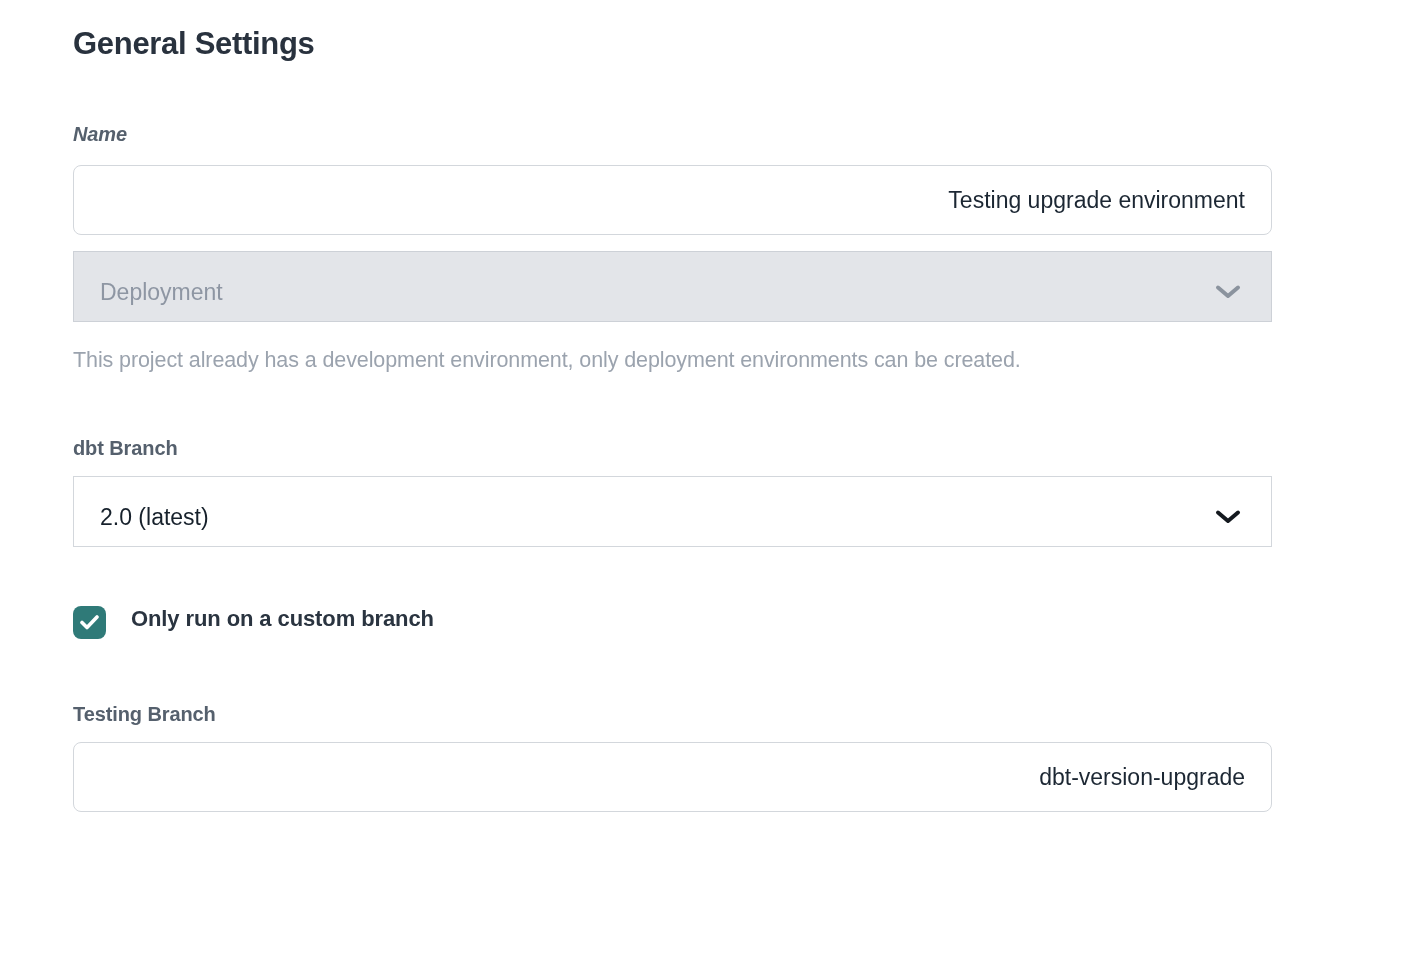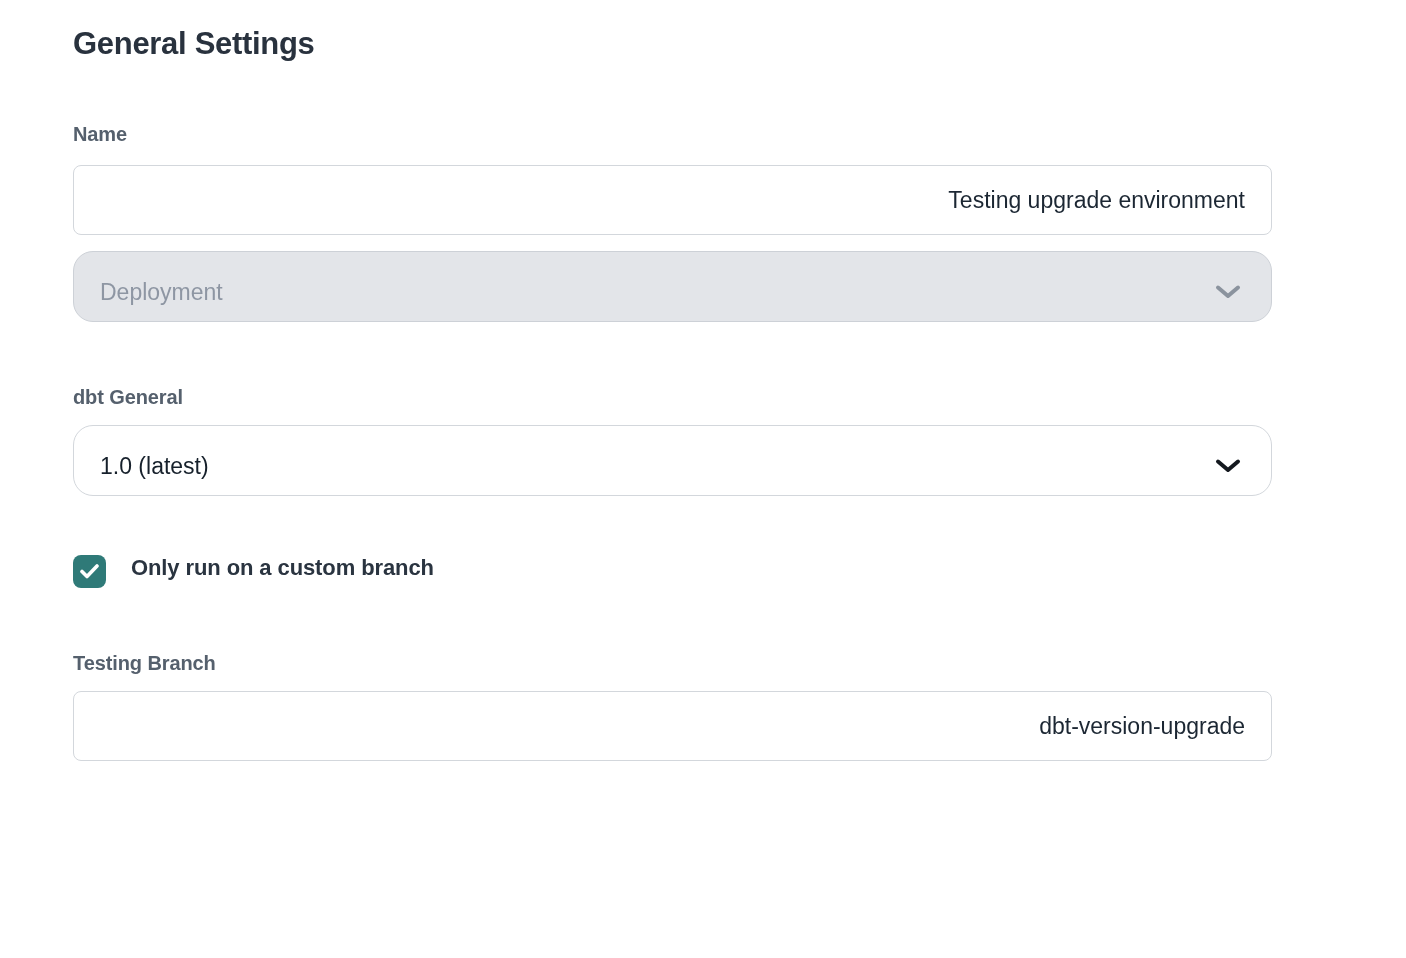--- a/index.html
+++ b/index.html
@@ -45,21 +45,21 @@
     color: #1c2733;
     outline: none;
   }
   .select-box {
     display: flex;
     align-items: center;
     justify-content: space-between;
     width: 100%;
     height: 71px;
     border: 1px solid #d3d7dc;
-    border-radius: 20px;
+    border-radius: 0;
     background: #ffffff;
     padding: 12px 30px 0 26px;
     font-size: 23px;
     color: #16202b;
     cursor: pointer;
   }
   .select-box.disabled {
     background: #e3e5e9;
     border-color: #cdd1d7;
     color: #8e96a3;
@@ -88,21 +88,21 @@
     flex: 0 0 auto;
   }
   .checkbox-label {
     font-size: 22px;
     font-weight: 700;
     color: #2a3440;
     letter-spacing: -0.1px;
     cursor: pointer;
   }
   
-  .mt-title-to-name   { margin-top: 61px; }
+  .mt-title-to-name   { margin-top: 61px; font-style: italic; }
   .mt-label-to-input  { margin-top: 19px; text-align: right; }
   .mt-name-to-env     { margin-top: 64px; }
   .mt-env-label-to-sel{ margin-top: 16px; }
   .mt-sel-to-helper   { margin-top: 26px; }
   .mt-helper-to-dbt   { margin-top: 64px; }
   .mt-dbt-to-check    { margin-top: 59px; }
   .mt-check-to-branch { margin-top: 64px; }
   .mt-branch-to-input { margin-top: 16px; text-align: right; }
 </style>
 </head>
@@ -116,24 +116,25 @@
   <input class="text-input mt-label-to-input" type="text" value="Testing upgrade environment" style="">
 
   <div class="select-box disabled mt-env-label-to-sel">
     <span>Deployment</span>
     <span class="chevron">
       <svg width="26" height="16" viewBox="0 0 26 16" fill="none">
         <path d="M3 3.5 L13 12 L23 3.5" stroke="#8b939e" stroke-width="4" stroke-linecap="round" stroke-linejoin="round" fill="none"></path>
       </svg>
     </span>
   </div>
+  <div class="helper-text mt-sel-to-helper">This project already has a development environment, only deployment environments can be created.</div>
 
-  <label class="field-label mt-helper-to-dbt">dbt General</label>
+  <label class="field-label mt-helper-to-dbt">dbt Branch</label>
   <div class="select-box mt-env-label-to-sel">
-    <span>1.0 (latest)</span>
+    <span>2.0 (latest)</span>
     <span class="chevron">
       <svg width="26" height="16" viewBox="0 0 26 16" fill="none">
         <path d="M3 3.5 L13 12 L23 3.5" stroke="#14191f" stroke-width="4" stroke-linecap="round" stroke-linejoin="round" fill="none"></path>
       </svg>
     </span>
   </div>
 
   <div class="checkbox-row mt-dbt-to-check">
     <span class="checkbox">
       <span style="display:flex;">

